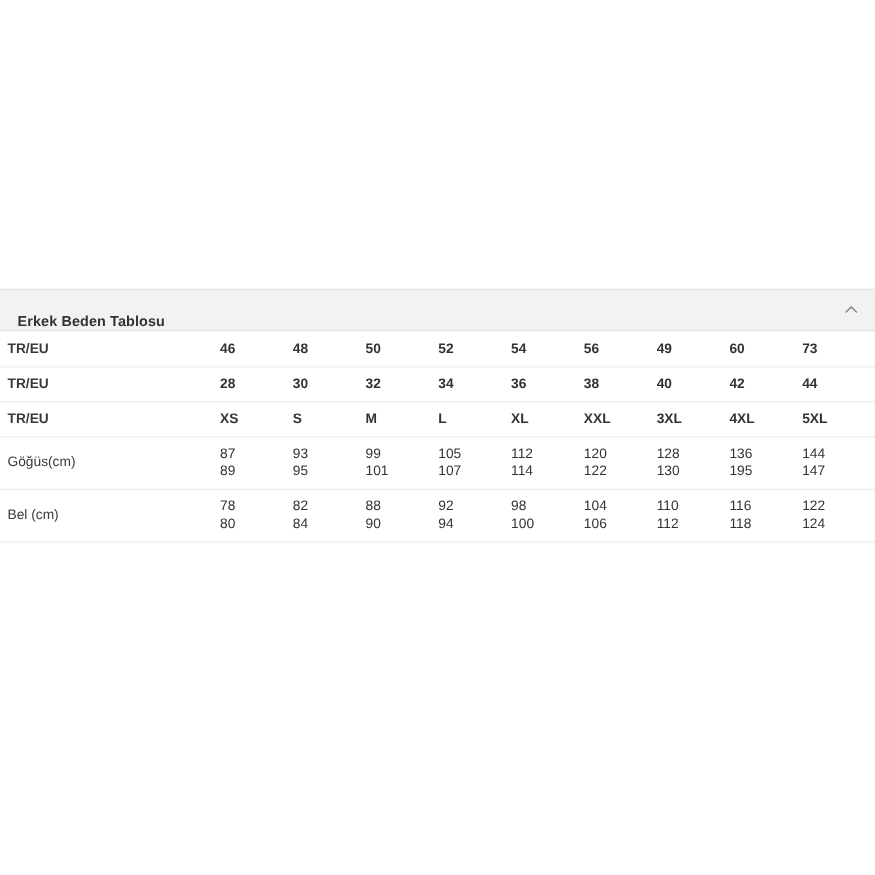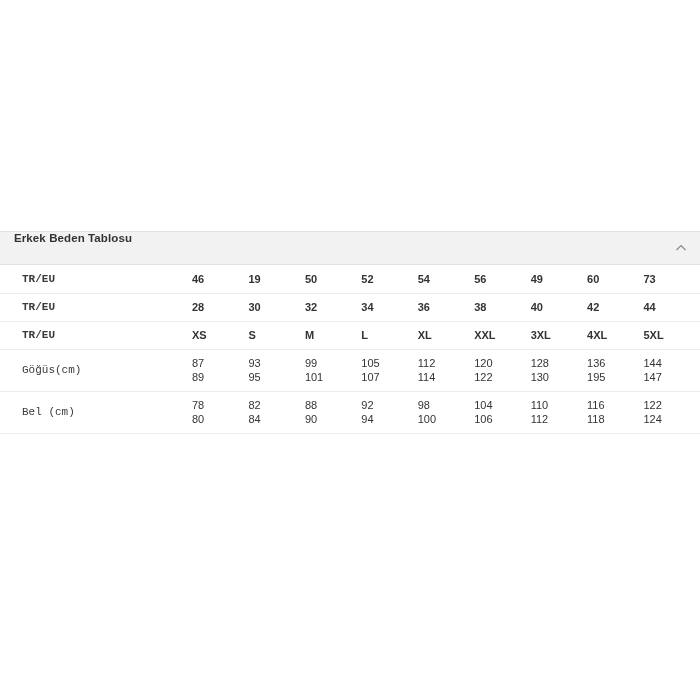--- a/index.html
+++ b/index.html
@@ -27,21 +27,21 @@
     background: #ffffff;
   }
   
   .panel-header {
     position: relative;
     height: 32px;
     background: #f2f2f2;
     border-top: 1px solid #e3e3e3;
     border-bottom: 1px solid #e3e3e3;
     display: flex;
-    align-items: flex-start;
+    align-items: flex-end;
   }
   .panel-title {
     font-size: 11.5px;
     font-weight: bold;
     color: #333333;
     letter-spacing: 0.1px;
     padding-left: 14px;
   }
   .chevron {
     position: absolute;
@@ -61,24 +61,23 @@
     height: 28px;
   }
   table td {
     font-size: 11px;
     color: #333333;
     vertical-align: middle;
     padding: 0;
     border-bottom: 1px solid #ededed;
   }
   td.rowlabel {
-    padding-left: 22px;
+    padding-left: 6px;
     width: 170px;
     color: #3a3a3a;
-    font-family: Liberation Mono, monospace;
   }
   td.rowlabel.bold {
     font-weight: bold;
   }
   td.cell {
     text-align: left;
     font-weight: bold;
   }
   td.cell.normal {
     font-weight: normal;
@@ -111,21 +110,21 @@
           <polyline points="2.5,9 7,4.5 11.5,9" fill="none" stroke="#8a8a8a" stroke-width="1.2"></polyline>
         </svg>
       </span>
     </div>
 
     <table>
       <tbody>
         <tr>
           <td class="rowlabel bold">TR/EU</td>
           <td class="cell">46</td>
-          <td class="cell">19</td>
+          <td class="cell">48</td>
           <td class="cell">50</td>
           <td class="cell">52</td>
           <td class="cell">54</td>
           <td class="cell">56</td>
           <td class="cell">49</td>
           <td class="cell">60</td>
           <td class="cell">73</td>
         </tr>
         <tr>
           <td class="rowlabel bold">TR/EU</td>

